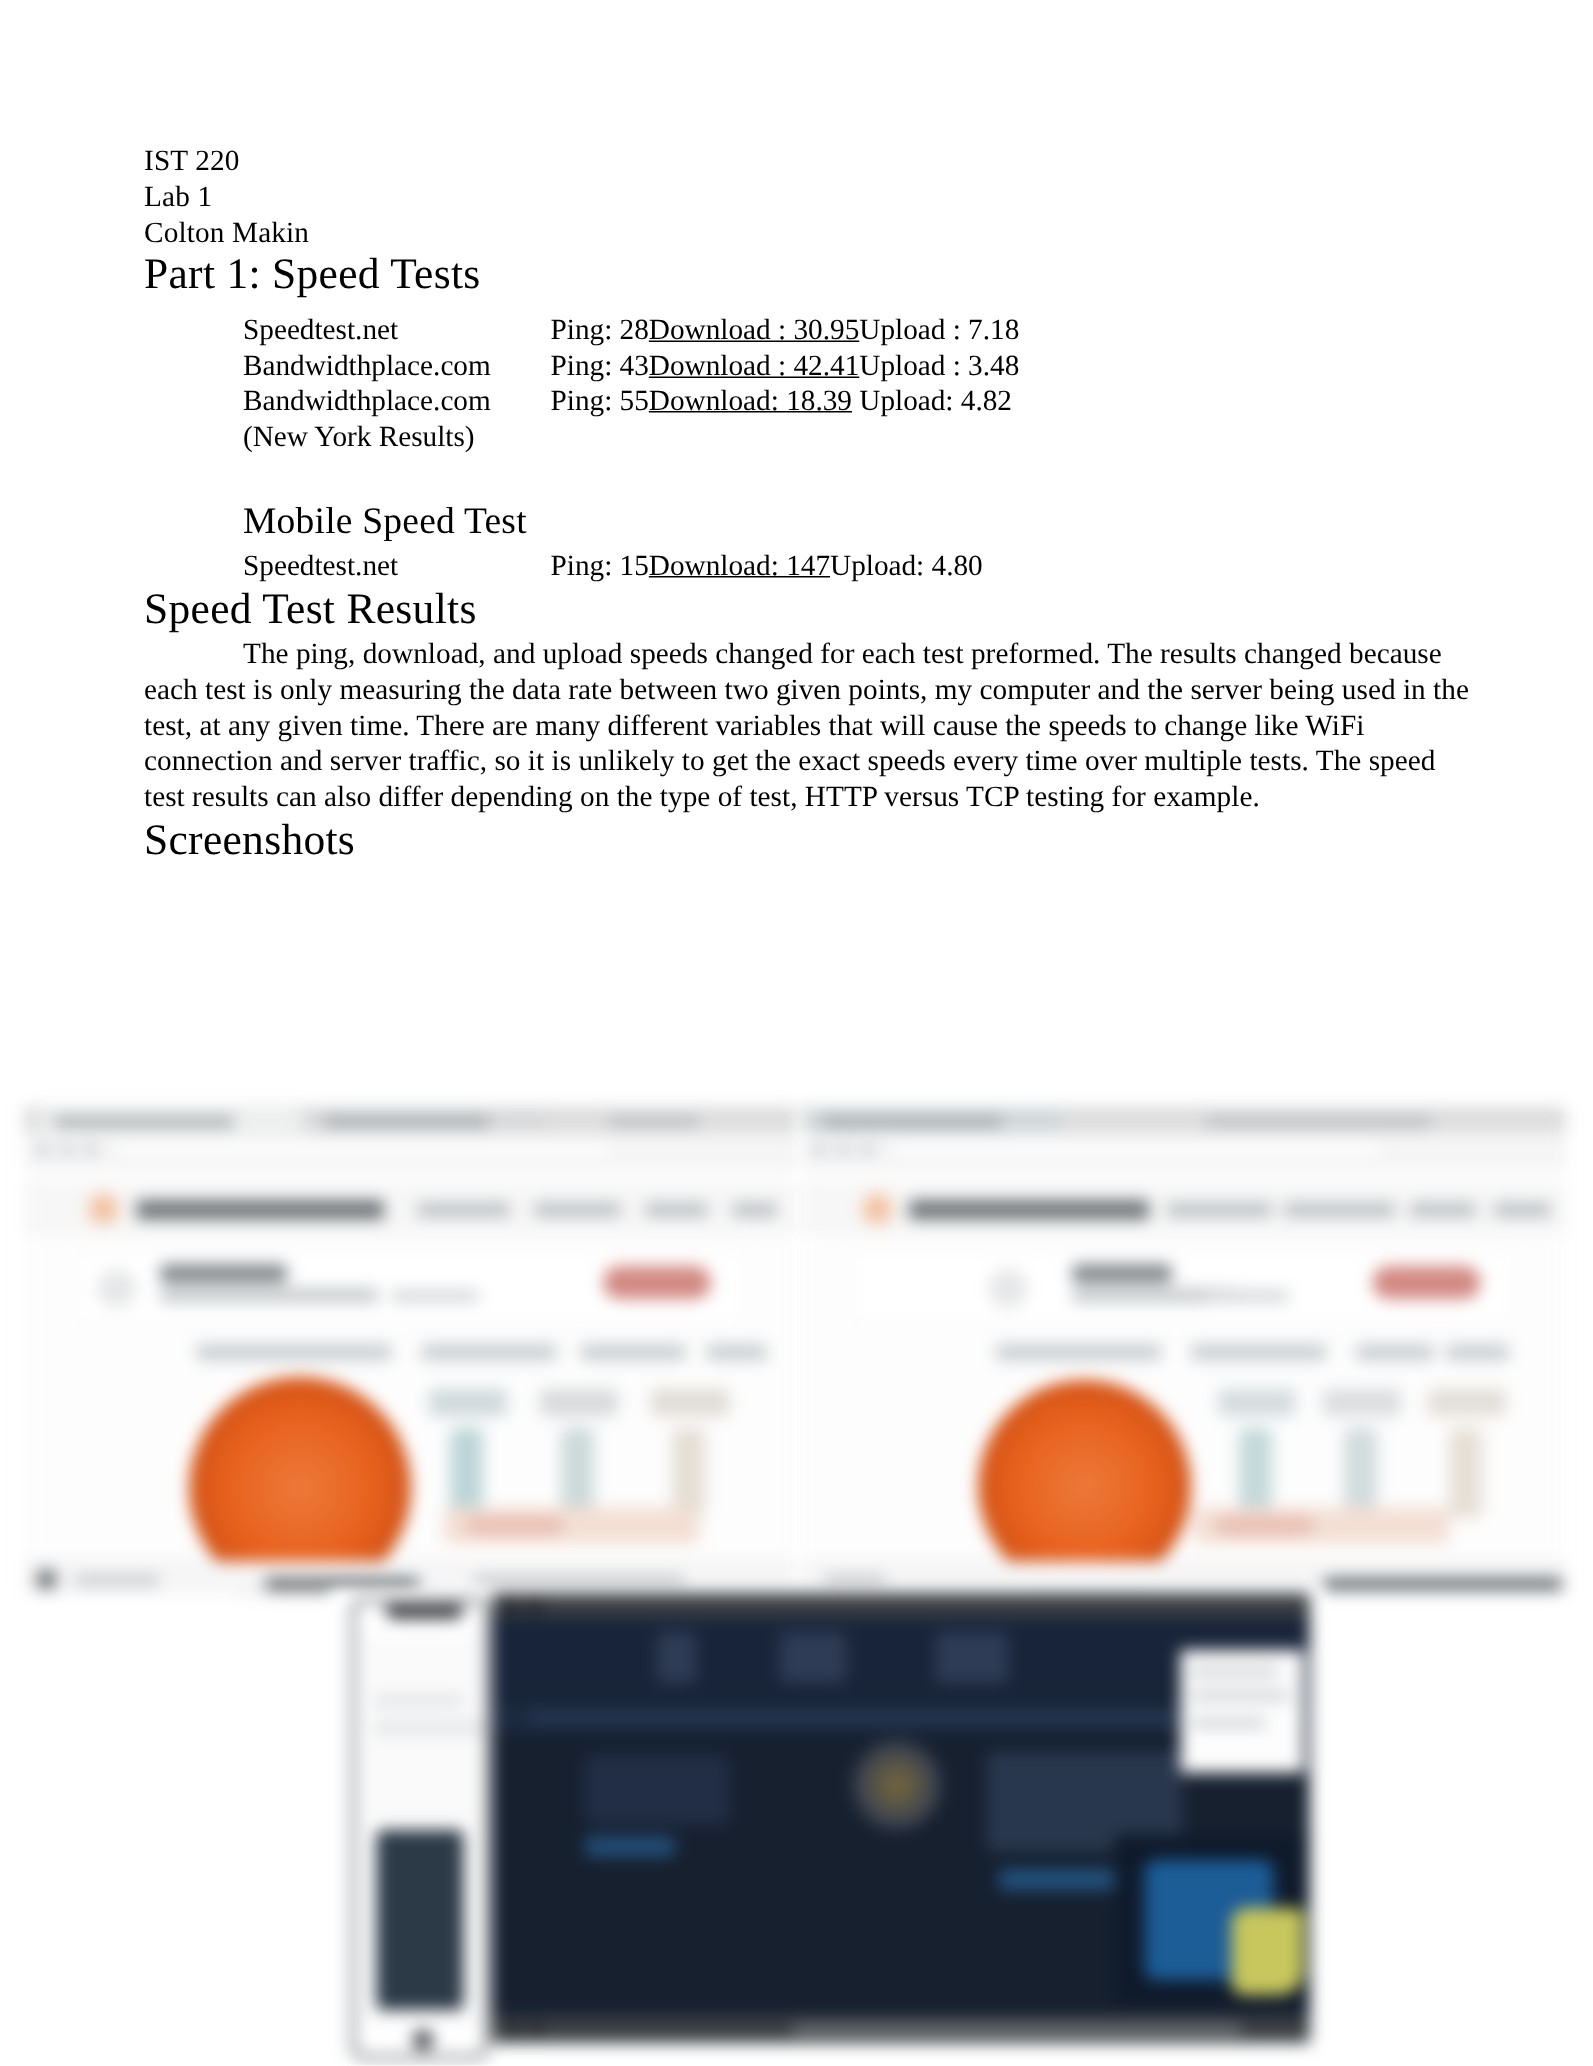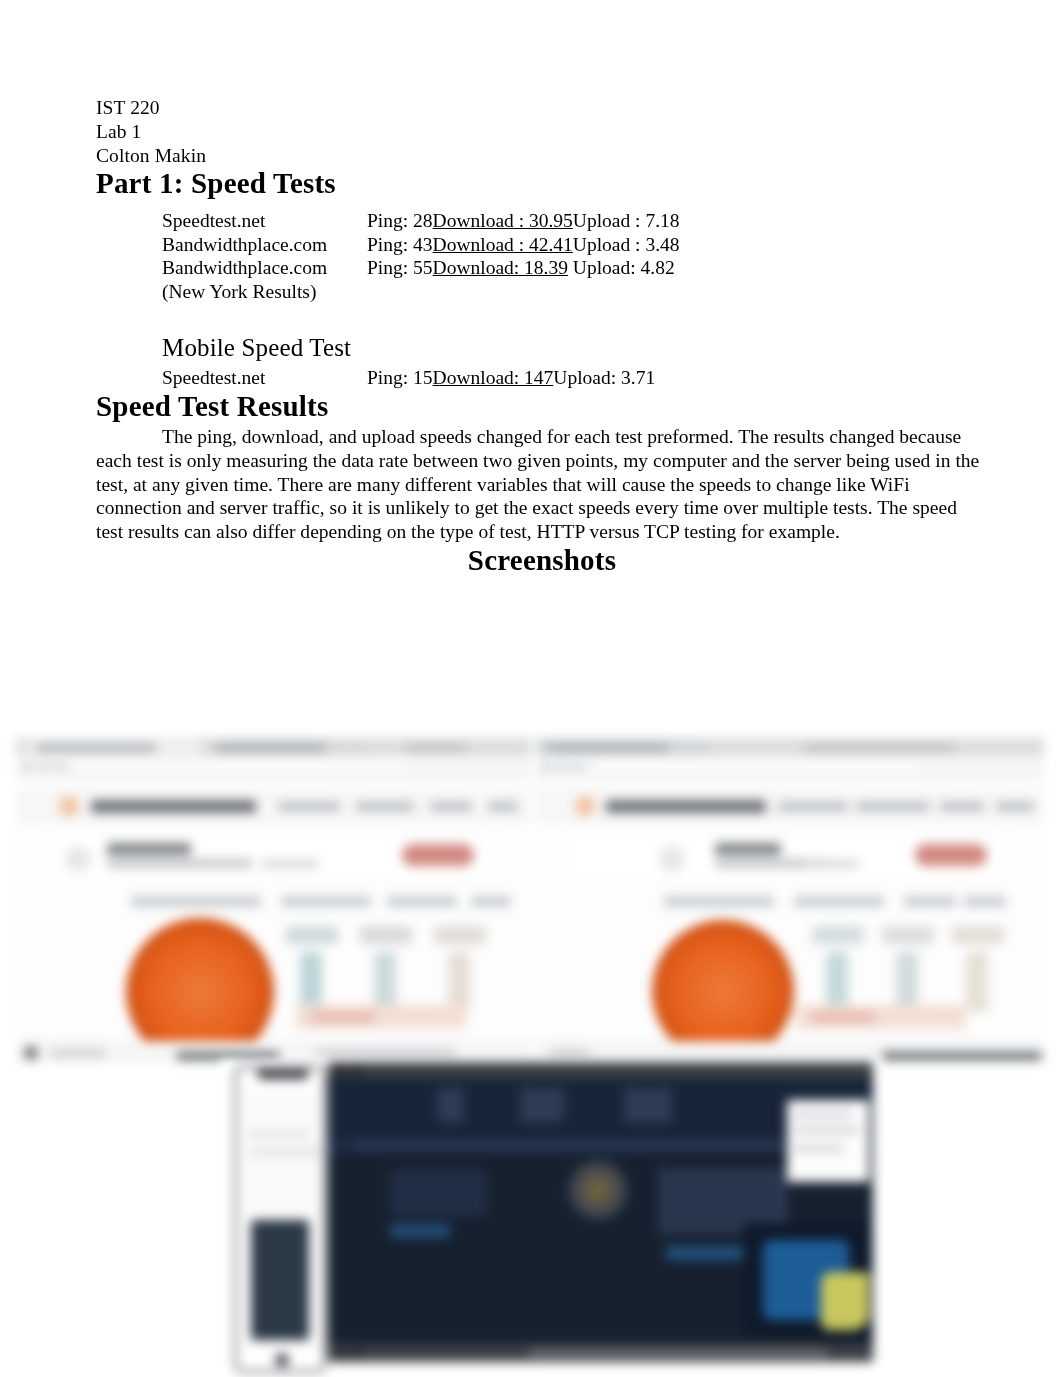--- a/index.html
+++ b/index.html
@@ -33,29 +33,29 @@
   }
 
   .meta-line {
     font-size: 19.5px;
     line-height: 23.8px;
     letter-spacing: 0.1px;
   }
 
   h1.section-title {
     font-size: 29px;
-    font-weight: bold;
+    font-weight: normal;
     line-height: 1.12;
     margin: 0;
     letter-spacing: 0.2px;
   }
 
   .h-part1 { margin-top: 46px; }
   .h-results { margin-top: 44px; }
-  .h-screens { margin-top: 36px; text-align: center; }
+  .h-screens { margin-top: 36px; }
 
   h2.sub-title {
     font-size: 25px;
     font-weight: normal;
     margin: 0;
     line-height: 1.15;
     letter-spacing: 0.15px;
   }
 
   .test-table {
@@ -285,21 +285,21 @@
       </table>
 
     <div class="mobile-block">
       <h2 class="sub-title">Mobile Speed Test</h2>
       <table class="test-table">
         <tbody>
             <tr>
           <td class="col-site">Speedtest.net</td>
           <td class="col-ping">Ping:  15</td>
           <td class="col-down">Download:  147</td>
-          <td class="col-up">Upload:  3.71</td>
+          <td class="col-up">Upload:  4.80</td>
         </tr>
       </tbody>
         </table>
     </div>
 
     <h1 class="section-title h-results">Speed Test Results</h1>
     <p class="paragraph">The ping, download, and upload speeds changed for each test preformed. The results changed because each test is only measuring the data rate between two given points, my computer and the server being used in the test, at any given time. There are many different variables that will cause the speeds to change like WiFi connection and server traffic, so it is unlikely to get the exact speeds every time over multiple tests. The speed test results can also differ depending on the type of test, HTTP versus TCP testing for example.</p>
 
     <h1 class="section-title h-screens">Screenshots</h1>
   </div>

